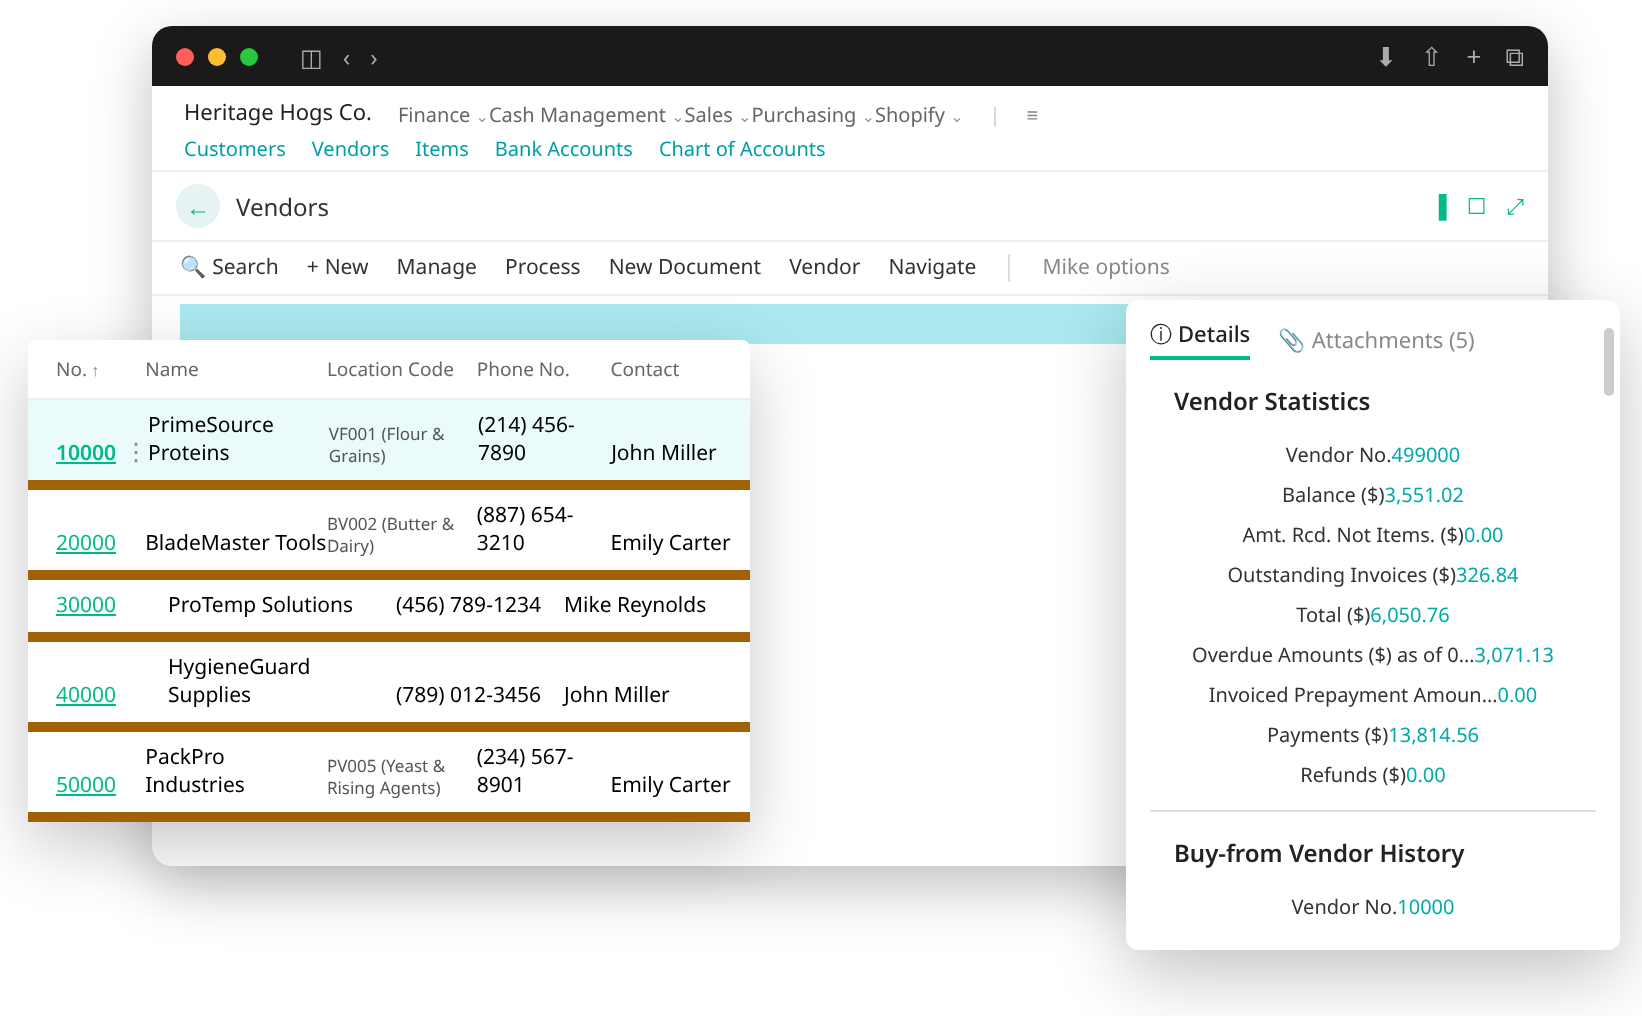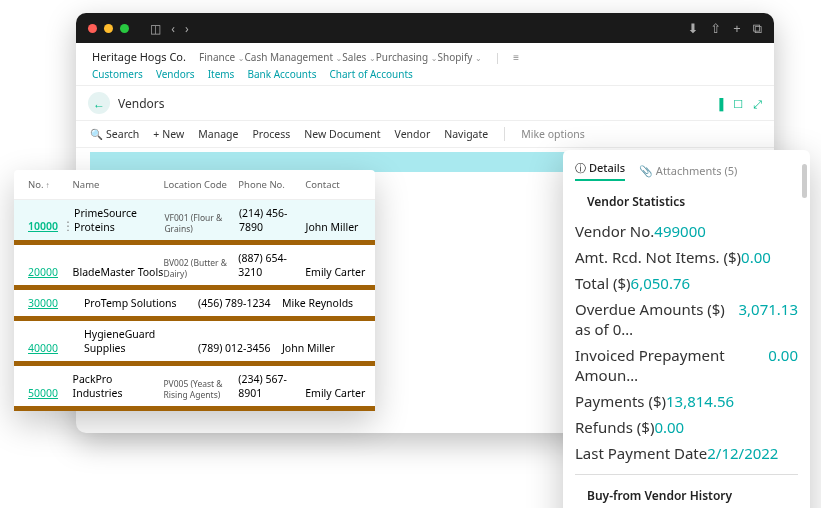--- a/index.html
+++ b/index.html
@@ -38,21 +38,21 @@
 .trow .no{color:#0b8;text-decoration:underline;cursor:pointer}
 .trow.sel .no{font-weight:600}
 .trow .menu3{color:#888;font-size:12px;margin-left:4px}
 .trow .loc{font-size:8.5px;color:#555}
 .thead .col-no::after{content:" ↑";font-size:8px;color:#888}
 .details{position:absolute;right:11px;top:150px;width:247px;background:#fff;border-radius:6px;box-shadow:0 12px 36px rgba(0,0,0,.24);padding:10px 12px 12px}
 .tabs{display:flex;gap:14px;font-size:11px;color:#888;align-items:center}
 .tabs .active{color:#222;font-weight:500;border-bottom:2px solid #0b8;padding-bottom:3px}
 .tabs .icon{font-size:11px;margin-right:3px}
 .section-h{font-weight:600;font-size:12px;margin:12px 12px 8px;color:#222}
-.stat{display:flex;justify-content:flex-start;font-size:15px;padding:3px 0;color:#333}
+.stat{display:flex;justify-content:center;font-size:10px;padding:3px 0;color:#333}
 .stat .v{color:#0aa;text-align:right}
 .hr{border:none;border-top:1px solid #ddd;margin:8px 0}
 .scrollhint{position:absolute;right:3px;top:14px;width:5px;height:34px;background:#ccc;border-radius:3px}
 </style>
 </head>
 <body>
 
 <div class="browser">
   <div class="titlebar">
     <div class="dot red"></div>
@@ -173,46 +173,50 @@
     <span class="active"><span class="icon">ⓘ</span><span>Details</span></span>
     <span><span class="icon">📎</span><span>Attachments (5)</span></span>
   </div>
   <div class="section-h">Vendor Statistics</div>
   <div id="stats">
       <div class="stat">
         <span>Vendor No.</span>
         <span class="v">499000</span>
       </div>
       <div class="stat">
+        <span>Balance ($)</span>
+        <span class="v">3,551.02</span>
+      </div>
+      <div class="stat">
         <span>Amt. Rcd. Not Items. ($)</span>
         <span class="v">0.00</span>
       </div>
       <div class="stat">
+        <span>Outstanding Invoices ($)</span>
+        <span class="v">326.84</span>
+      </div>
+      <div class="stat">
         <span>Total ($)</span>
         <span class="v">6,050.76</span>
       </div>
       <div class="stat">
         <span>Overdue Amounts ($) as of 0…</span>
         <span class="v">3,071.13</span>
       </div>
       <div class="stat">
         <span>Invoiced Prepayment Amoun…</span>
         <span class="v">0.00</span>
       </div>
       <div class="stat">
         <span>Payments ($)</span>
         <span class="v">13,814.56</span>
       </div>
       <div class="stat">
         <span>Refunds ($)</span>
         <span class="v">0.00</span>
-      </div>
-      <div class="stat">
-        <span>Last Payment Date</span>
-        <span class="v">2/12/2022</span>
       </div>
     </div>
   <hr class="hr">
   <div class="section-h">Buy-from Vendor History</div>
   <div id="hist">
       <div class="stat">
         <span>Vendor No.</span>
         <span class="v">10000</span>
       </div>
     </div>

